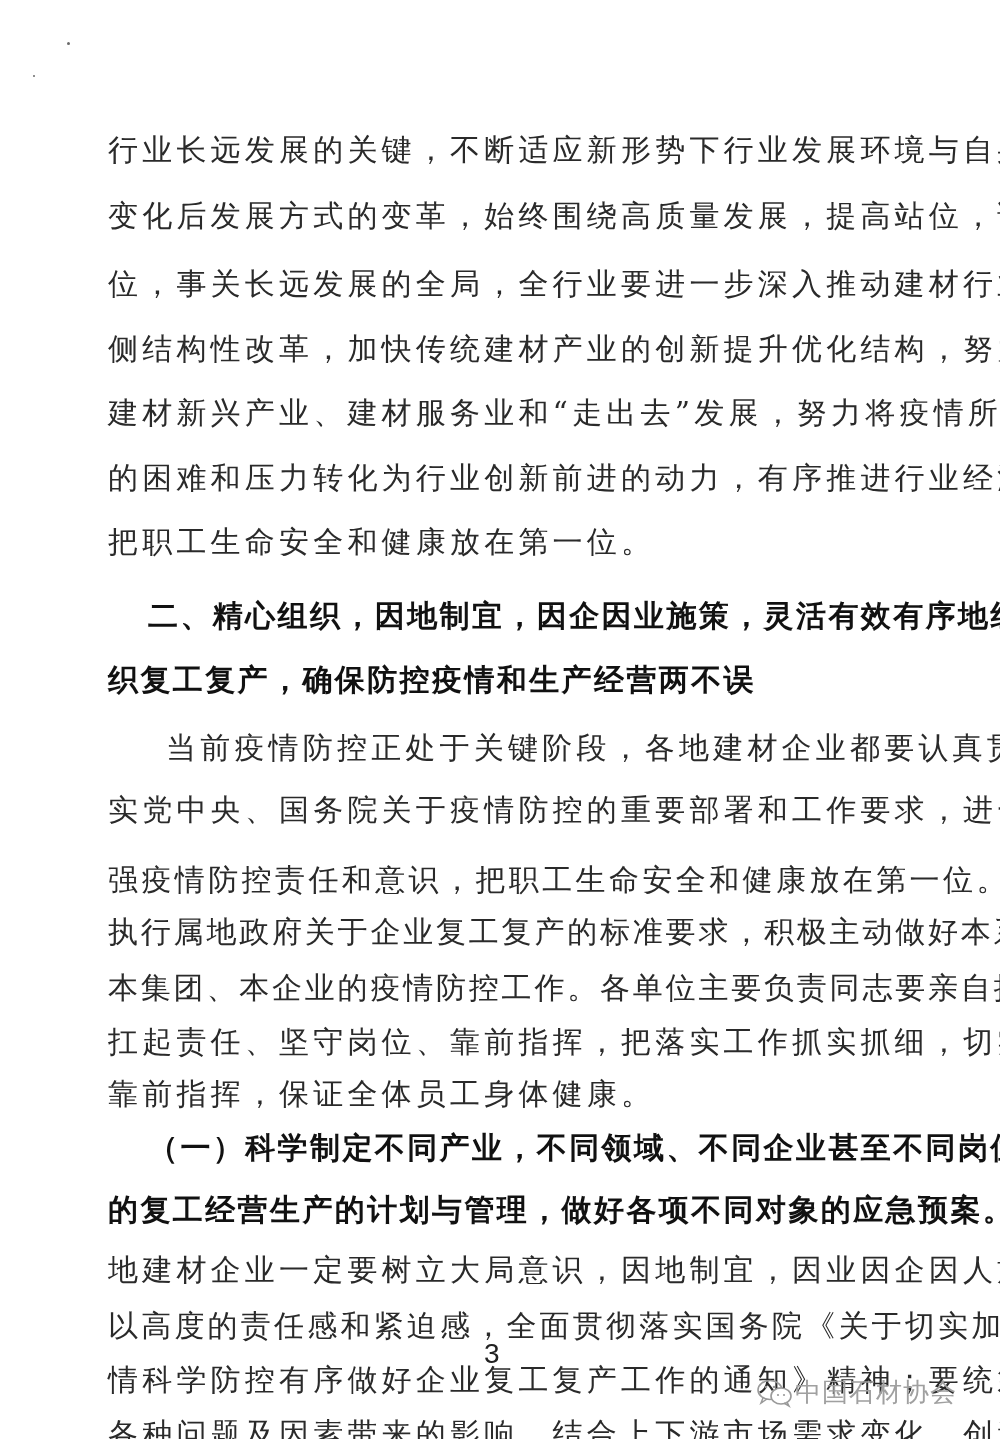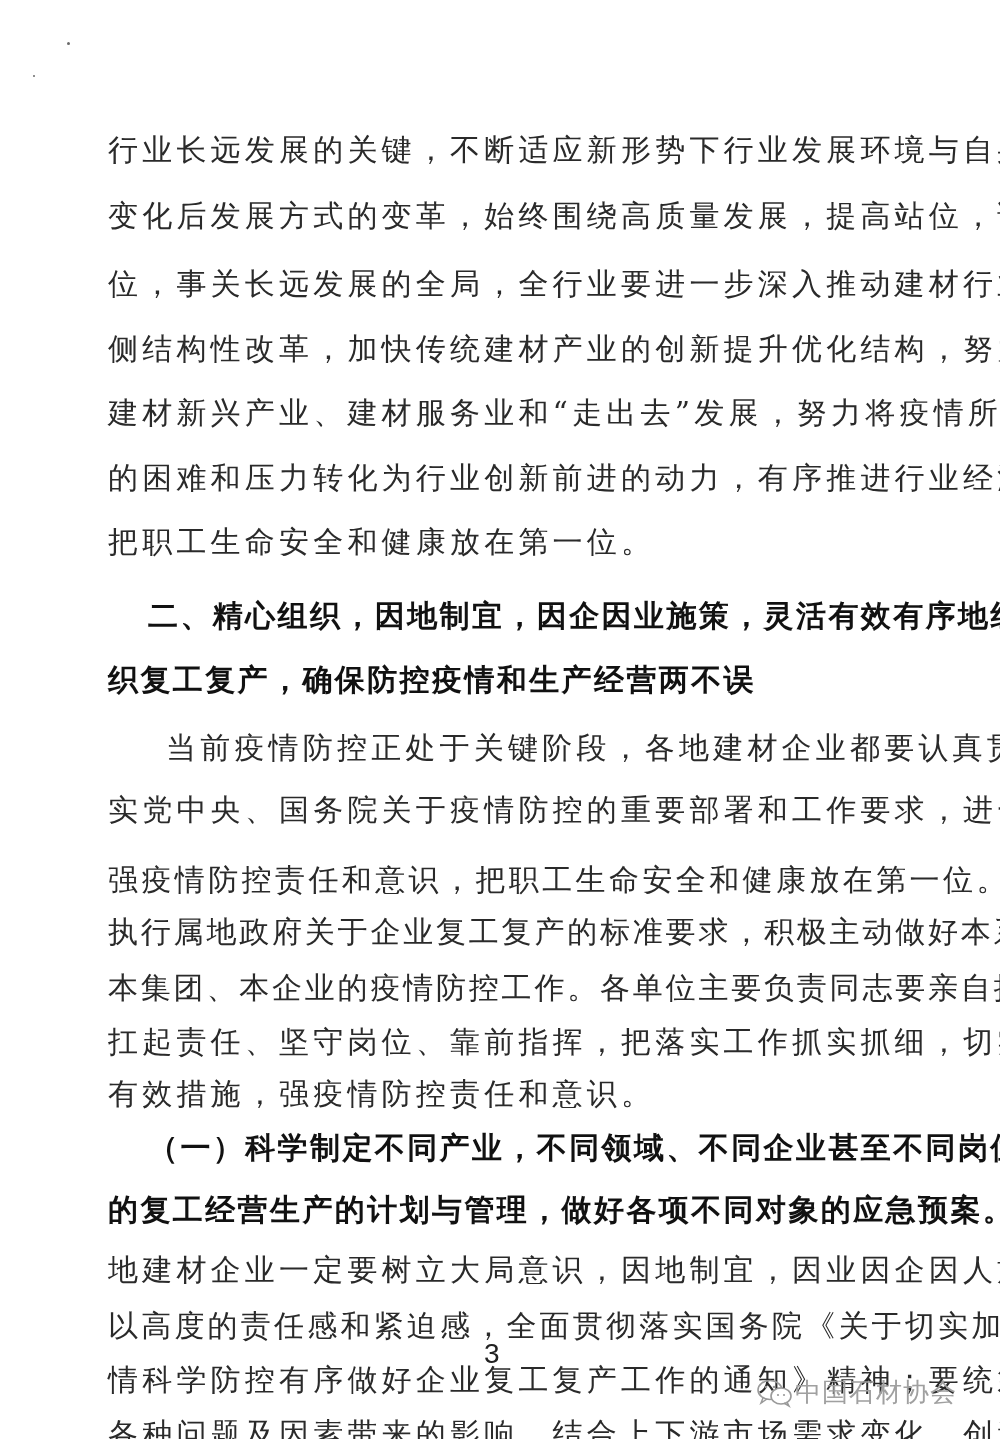--- a/index.html
+++ b/index.html
@@ -88,21 +88,21 @@
 
   <div class="line bold indent" style="top:466px; left:40px;">二、精心组织，因地制宜，因企因业施策，灵活有效有序地组</div>
   <div class="line bold" style="top:530px;text-align:center;">织复工复产，确保防控疫情和生产经营两不误</div>
 
   <div class="line indent" style="top:598px;">当前疫情防控正处于关键阶段，各地建材企业都要认真贯彻落</div>
   <div class="line" style="top:660px;">实党中央、国务院关于疫情防控的重要部署和工作要求，进一步加</div>
   <div class="line" style="top:730px; letter-spacing:3.4px;">强疫情防控责任和意识，把职工生命安全和健康放在第一位。严格</div>
   <div class="line" style="top:782px; letter-spacing:2.8px;">执行属地政府关于企业复工复产的标准要求，积极主动做好本系统、</div>
   <div class="line" style="top:838px; letter-spacing:2.8px;">本集团、本企业的疫情防控工作。各单位主要负责同志要亲自挂帅、</div>
   <div class="line" style="top:892px;">扛起责任、坚守岗位、靠前指挥，把落实工作抓实抓细，切实采取</div>
-  <div class="line" style="top:944px;">有效措施，强疫情防控责任和意识。</div>
+  <div class="line" style="top:944px;">靠前指挥，保证全体员工身体健康。</div>
 
   <div class="line bold" style="top:998px; left:40px;">（一）科学制定不同产业，不同领域、不同企业甚至不同岗位</div>
   <div class="line" style="top:1060px;">
     <span class="bold" style="letter-spacing:2.4px;">的复工经营生产的计划与管理，做好各项不同对象的应急预案。</span>
   </div>
   <div class="line" style="top:1120px;">地建材企业一定要树立大局意识，因地制宜，因业因企因人施策，</div>
   <div class="line" style="top:1176px; letter-spacing:3.2px;">以高度的责任感和紧迫感，全面贯彻落实国务院《关于切实加强疫</div>
   <div class="line" style="top:1230px;">情科学防控有序做好企业复工复产工作的通知》精神；要统筹考虑</div>
   <div class="line" style="top:1284px;">各种问题及因素带来的影响，结合上下游市场需求变化，创造条件</div>
 </div>

